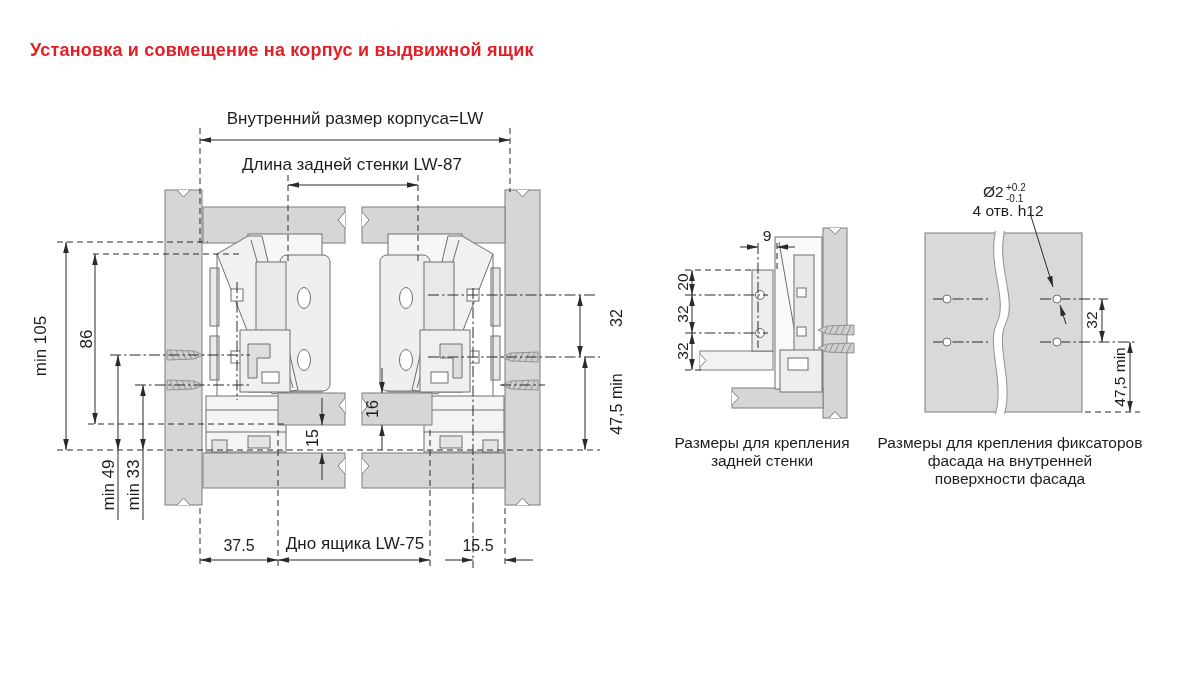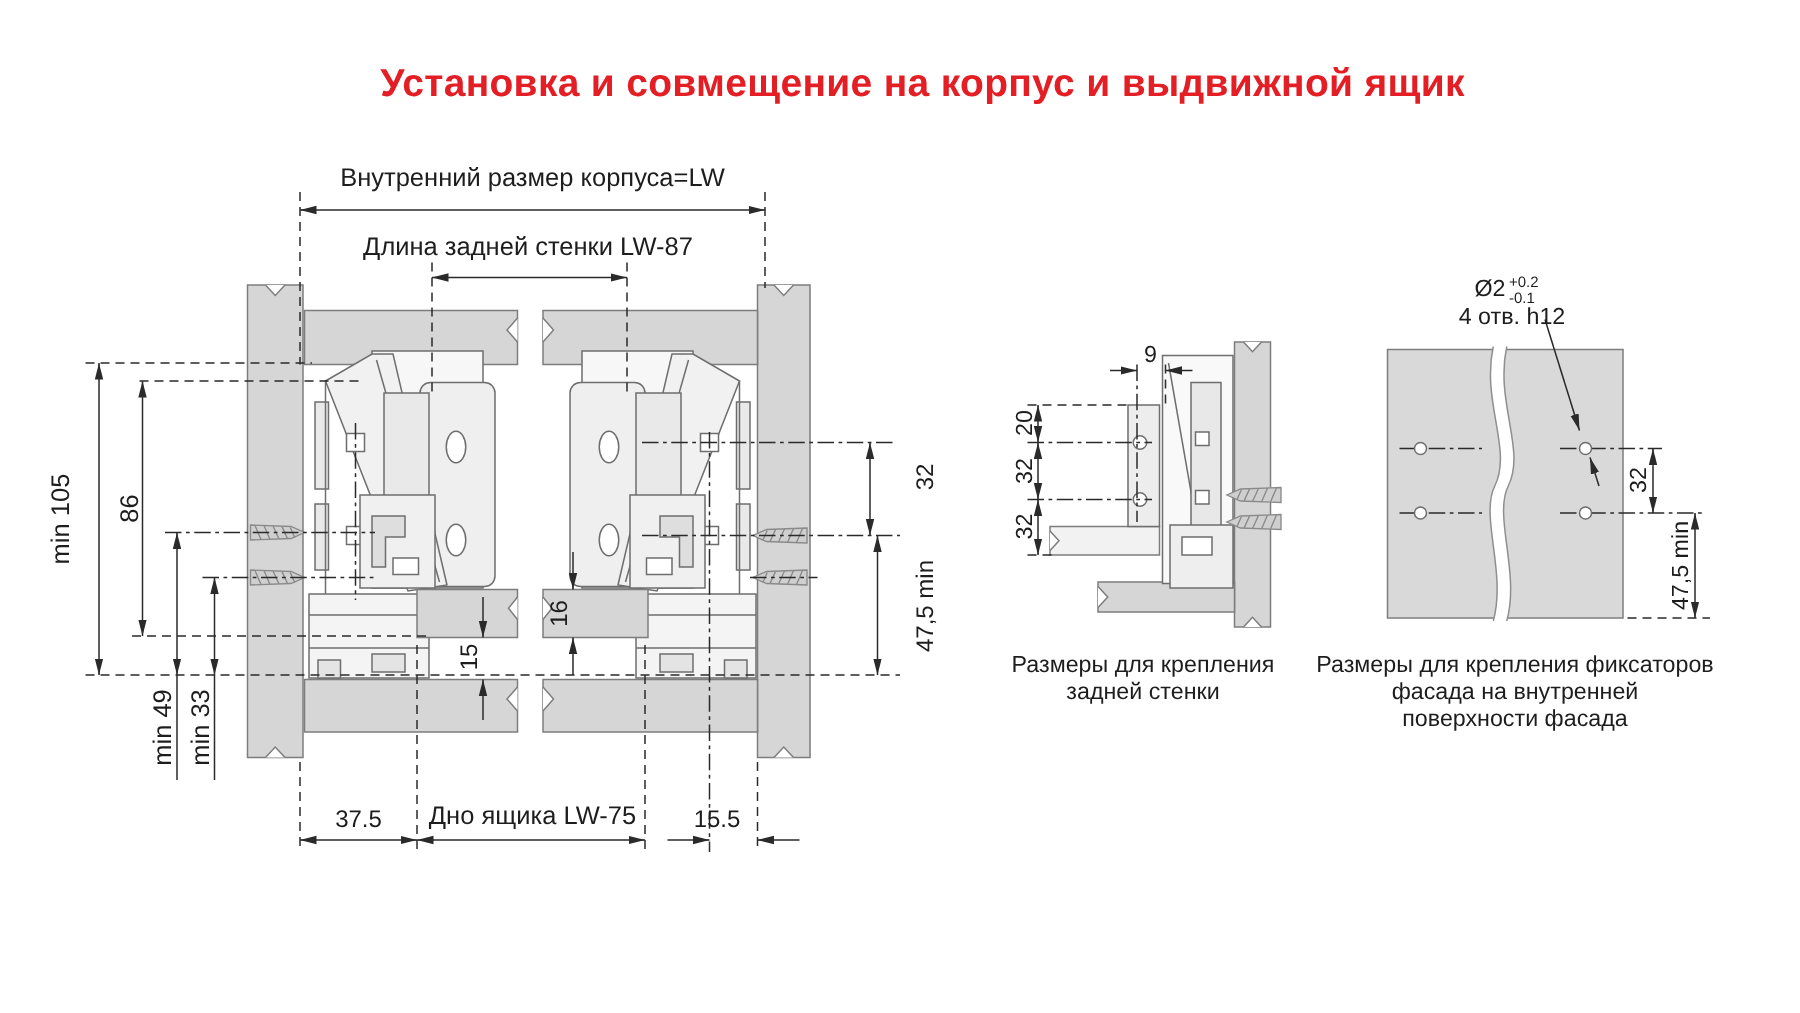--- a/index.html
+++ b/index.html
@@ -1,19 +1,19 @@
 <!DOCTYPE html>
 <html><head>
 <meta charset="utf-8">
 <style>
   html,body{margin:0;padding:0;background:#ffffff;}
   .stage{position:relative;width:1200px;height:675px;overflow:hidden;background:#fff;
          font-family:"Liberation Sans",sans-serif;}
-  .title{position:absolute;top:40px;left:30px;width:1170px;text-align:center;
-         font-size:26px;font-weight:700;color:#e31e24;letter-spacing:.2px;}
+  .title{position:absolute;top:40px;left:30px;width:1170px;
+         font-size:18px;font-weight:700;color:#e31e24;letter-spacing:.2px;}
   .cv{position:absolute;left:0;top:0;}
   svg text{fill:#1d1d1d;font-family:"Liberation Sans",sans-serif;}
   .t17{font-size:17px;}
   .t16{font-size:16px;}
   .t15{font-size:15.5px;}
   .t10{font-size:10px;}
   .dim{stroke:#2a2a2a;stroke-width:1;fill:none;}
   .dash{stroke:#2a2a2a;stroke-width:1;stroke-dasharray:6 4;fill:none;}
   .ddot{stroke:#2a2a2a;stroke-width:1;stroke-dasharray:11 3 2.5 3;fill:none;}
   .edge{fill:#d6d6d6;stroke:#7d7d7d;stroke-width:1;}

